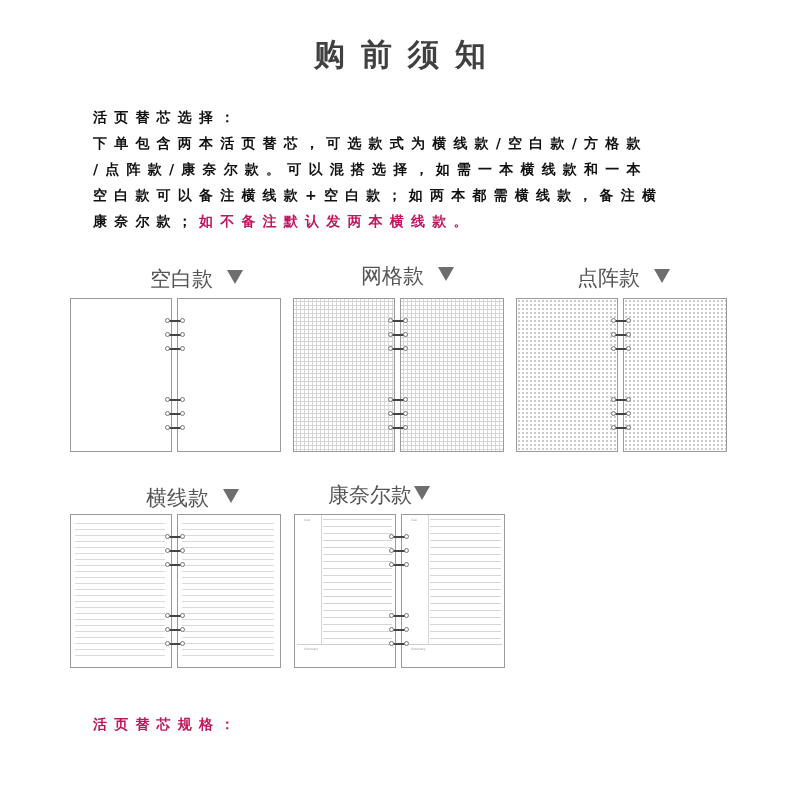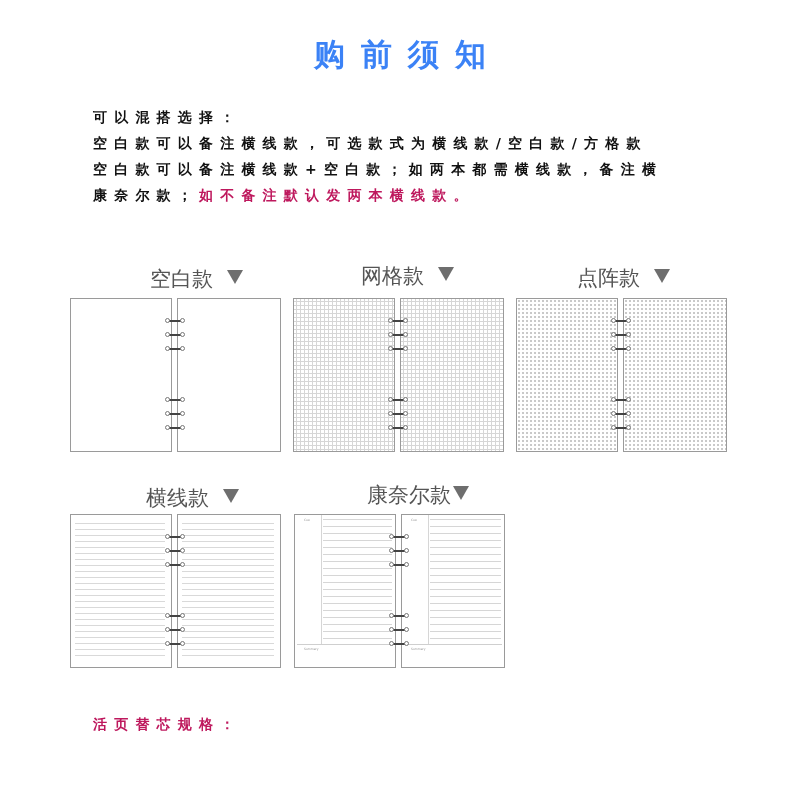--- a/index.html
+++ b/index.html
@@ -1,19 +1,19 @@
 <!DOCTYPE html>
 <html><head>
 <meta charset="utf-8">
 <style>
   html, body { margin:0; padding:0; background:#ffffff; }
   body { width:800px; height:800px; position:relative; overflow:hidden;
          font-family: "DejaVu Sans", "Liberation Sans", sans-serif; color:#111; }
   .title { position:absolute; left:0; width:800px; top:34px; text-align:center;
-           font-size:31px; font-weight:bold; letter-spacing:16px; text-indent:16px; color:#3b82f6; }
+           font-size:31px; font-weight:bold; letter-spacing:16px; text-indent:16px; color:#404040; }
   .intro { position:absolute; left:93px; top:104px; width:620px; }
   .intro .line { font-size:14px; letter-spacing:7.2px; line-height:26px; height:26px; white-space:nowrap; font-weight:bold; color:#111; }
   .red { color:#be185d; }
   .label { position:absolute; font-size:21px; color:#555; white-space:nowrap; }
   .arrow { display:inline-block; width:0; height:0; border-left:8px solid transparent;
            border-right:8px solid transparent; border-top:14px solid #6e6e6e; vertical-align:middle; margin-left:14px; position:relative; top:-3px; }
   .arrow.tight { margin-left:2px; }
   .book { position:absolute; height:154px; }
   .page { position:absolute; top:0; bottom:0; border:1.5px solid #9a9a9a; background:#fff; box-sizing:border-box; }
   .page.left { left:0; width:102px; }
@@ -38,22 +38,23 @@
   .tiny { position:absolute; font-size:3px; color:#999; }
   .specs { position:absolute; left:93px; top:711px; }
   .specs .line { font-size:14px; letter-spacing:7.2px; line-height:26.5px; height:26.5px; white-space:nowrap; font-weight:bold; color:#be185d; }
 </style>
 </head>
 <body>
 
 <div class="title">购前须知</div>
 
 <div class="intro">
-  <div class="line">可以混搭选择：</div>
-  <div class="line">空白款可以备注横线款，可选款式为横线款/空白款/方格款</div>
+  <div class="line">活页替芯选择：</div>
+  <div class="line">下单包含两本活页替芯，可选款式为横线款/空白款/方格款</div>
+  <div class="line">/点阵款/康奈尔款。可以混搭选择，如需一本横线款和一本</div>
   <div class="line">空白款可以备注横线款+空白款；如两本都需横线款，备注横</div>
   <div class="line"><span>康奈尔款；</span><span class="red">如不备注默认发两本横线款。</span></div>
 </div>
 
 <div class="label" style="left:134px; top:265px;margin-left:16px;">
   <span>空白款</span><span class="arrow"></span>
 </div>
 <div class="label" style="left:361px; top:262px;">
   <span>网格款</span><span class="arrow"></span>
 </div>
@@ -162,21 +163,21 @@
   <div class="ring" style="top:127px;">
       <span class="bar"></span>
       <span class="h l"></span>
       <span class="h r"></span>
     </div>
 </div>
 
 <div class="label" style="left:146px; top:484px;">
   <span>横线款</span><span class="arrow"></span>
 </div>
-<div class="label" style="left:367px; top:481px;">
+<div class="label" style="left:328px; top:481px;">
   <span>康奈尔款</span><span class="arrow tight"></span>
 </div>
 
 <div class="book" style="left:70px; top:514px; width:211px;">
   <div class="page left lines"></div>
   <div class="page right lines"></div>
   <div class="ring" style="top:20px;">
       <span class="bar"></span>
       <span class="h l"></span>
       <span class="h r"></span>

